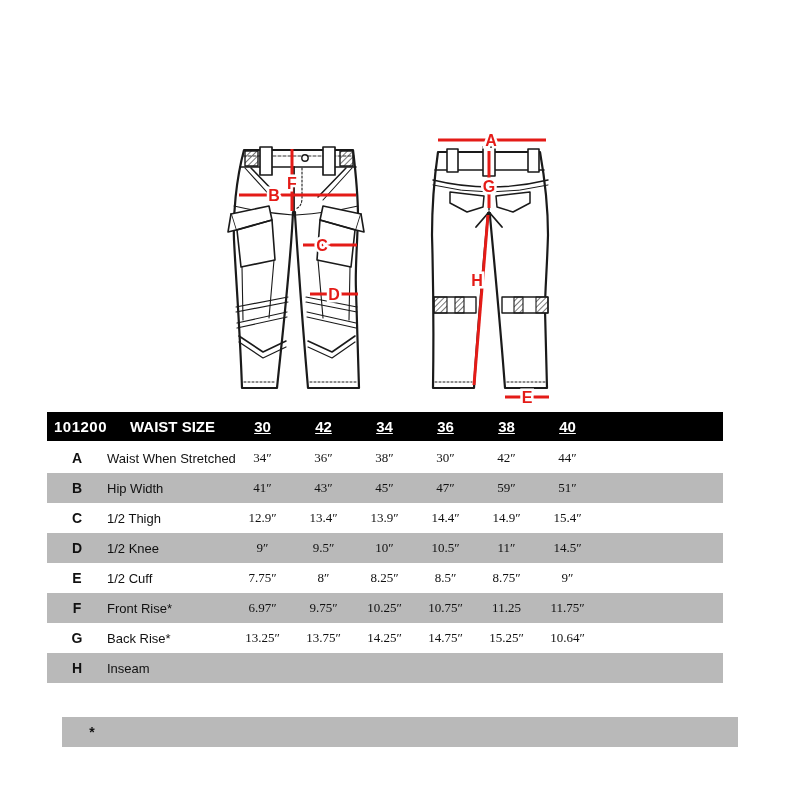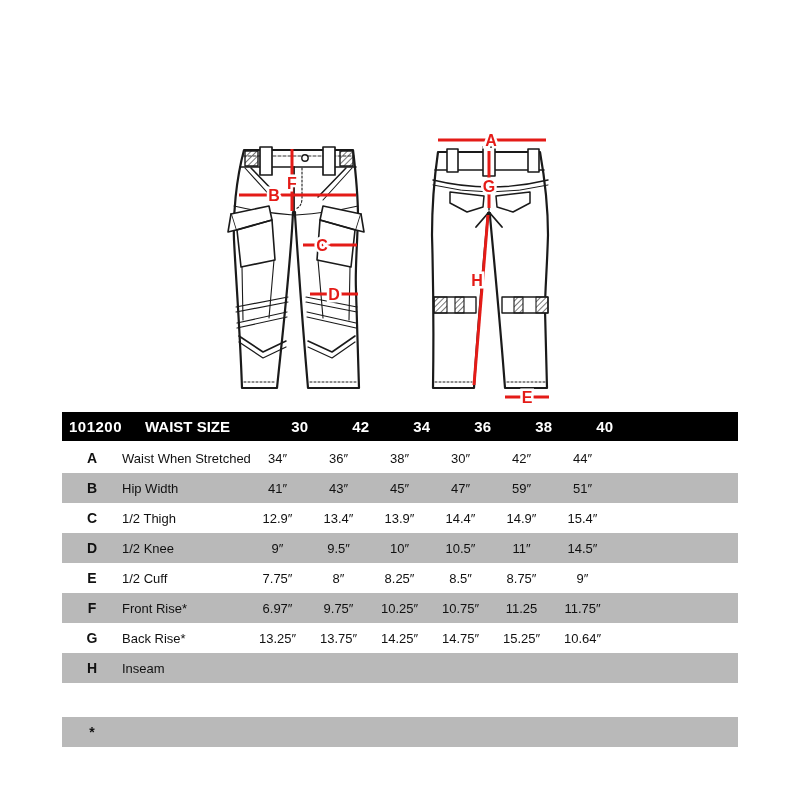--- a/index.html
+++ b/index.html
@@ -2,31 +2,31 @@
 <html><head>
 <meta charset="utf-8">
 <style>
   html,body{margin:0;padding:0;background:#fff;}
   body{width:800px;height:800px;position:relative;font-family:"Liberation Sans","DejaVu Sans",sans-serif;color:#111;}
   .page{position:absolute;inset:0;width:800px;height:800px;background:#fff;overflow:hidden;}
   svg.diagram{position:absolute;left:0;top:0;}
   .mlabel{font-family:"Liberation Sans","DejaVu Sans",sans-serif;font-size:16px;font-weight:700;
           fill:#e41b17;stroke:#ffffff;stroke-width:5px;paint-order:stroke;
           text-anchor:middle;dominant-baseline:central;}
-  .size-table{position:absolute;left:62px;top:412px;width:676px;}
+  .size-table{position:absolute;left:47px;top:412px;width:676px;}
   .hdr{display:grid;grid-template-columns:83px 102px 61px 61px 61px 61px 61px 61px 1fr;
        height:29px;background:#000;color:#fff;align-items:center;font-weight:700;font-size:15px;margin-bottom:2px;}
   .hdr .code{padding-left:7px;letter-spacing:.5px;}
-  .hdr .size{text-align:right;}
+  .hdr .size{text-align:center;text-decoration:underline;}
   .trow{display:grid;grid-template-columns:60px 125px 61px 61px 61px 61px 61px 61px 1fr;
         height:30px;align-items:center;font-size:13px;}
   .trow.shaded{background:#b9b9b9;}
   .trow .letter{text-align:center;font-weight:700;font-size:14px;}
   .trow .label{white-space:nowrap;}
-  .trow .val{text-align:center;white-space:nowrap;}
+  .trow .val{text-align:center;white-space:nowrap;font-family:Liberation Serif, serif;}
   .trow.spanrow{grid-template-columns:60px 125px 366px 1fr;}
   .trow .spantext{text-align:center;white-space:nowrap;}
   .footnote{position:absolute;left:62px;top:717px;width:676px;height:30px;background:#b9b9b9;
             display:grid;grid-template-columns:60px 1fr;align-items:center;font-size:13px;}
   .footnote .sym{text-align:center;font-weight:700;font-size:14px;}
 </style>
 </head>
 <body>
 
 <div class="page">

